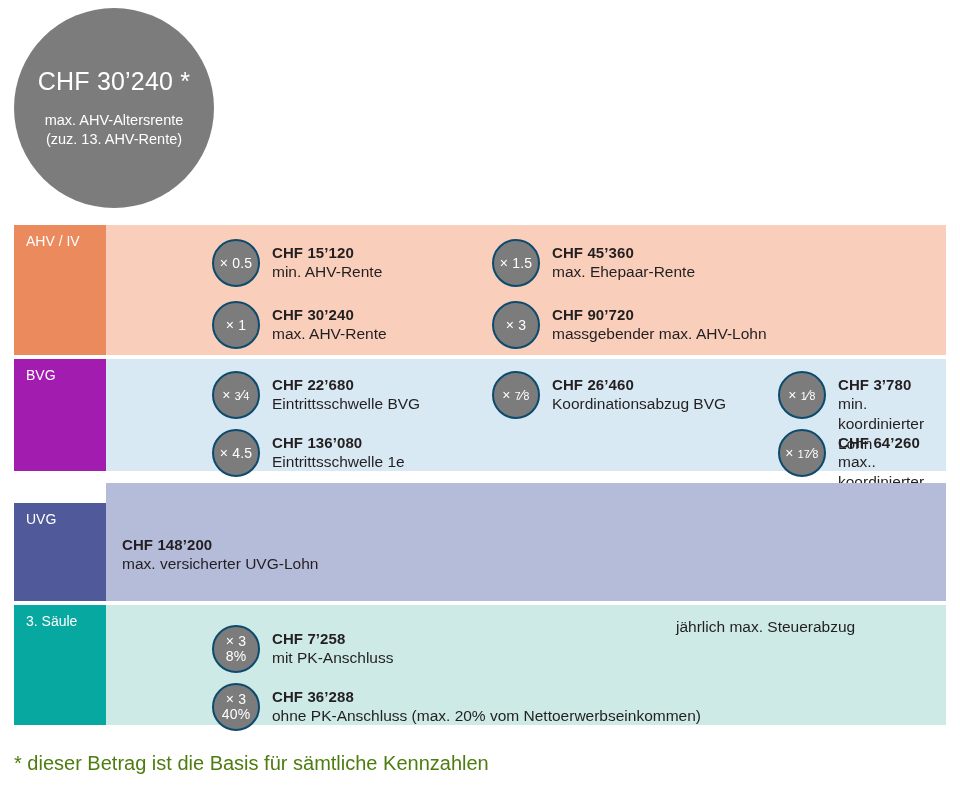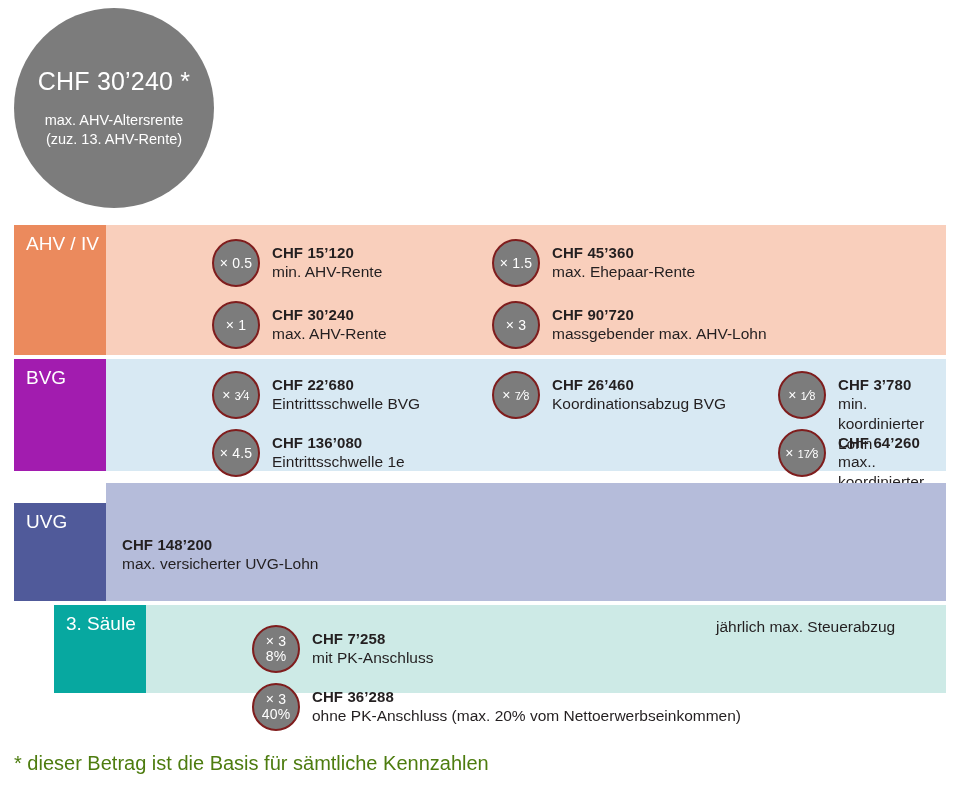--- a/index.html
+++ b/index.html
@@ -62,21 +62,21 @@
   .band {
     display: flex;
     align-items: stretch;
     margin-bottom: 4px;
     position: relative;
   }
   .band-label {
     width: 92px;
     flex: 0 0 92px;
     color: #ffffff;
-    font-size: 19px;
+    font-size: 14px;
     padding: 8px 0 4px 12px;
     box-sizing: border-box;
   }
   .band-body {
     flex: 1 1 auto;
     position: relative;
     box-sizing: border-box;
     padding: 8px 0 10px 0;
   }
 
@@ -96,21 +96,21 @@
     position: absolute;
     display: flex;
     align-items: flex-start;
   }
   .bubble {
     width: 48px;
     height: 48px;
     flex: 0 0 48px;
     border-radius: 50%;
     background: #7c7c7c;
-    border: 2px solid #7f1d1d;
+    border: 2px solid #0c4a6e;
     box-sizing: border-box;
     color: #ffffff;
     display: flex;
     flex-direction: column;
     align-items: center;
     justify-content: center;
     font-size: 14px;
     line-height: 1.05;
     text-align: center;
     letter-spacing: .2px;
@@ -281,21 +281,21 @@
         <div class="item plain" style="left:16px; top:44px;">
           <div class="item-text">
             <div class="item-amount">CHF 148’200</div>
             <div class="item-desc">max. versicherter UVG-Lohn</div>
           </div>
         </div>
       </div>
     </div>
   </div>
 
-  <div class="band band-saeule" style="height:88px;margin-left:40px;">
+  <div class="band band-saeule" style="height:120px;">
     <div class="band-label">3. Säule</div>
     <div class="band-body">
       <div class="col-grid" style="height:110px;">
 
         <div class="item plain" style="left:570px; top:4px;">
           <div class="item-text">
             <div class="item-desc">jährlich max. Steuerabzug</div>
           </div>
         </div>
 

